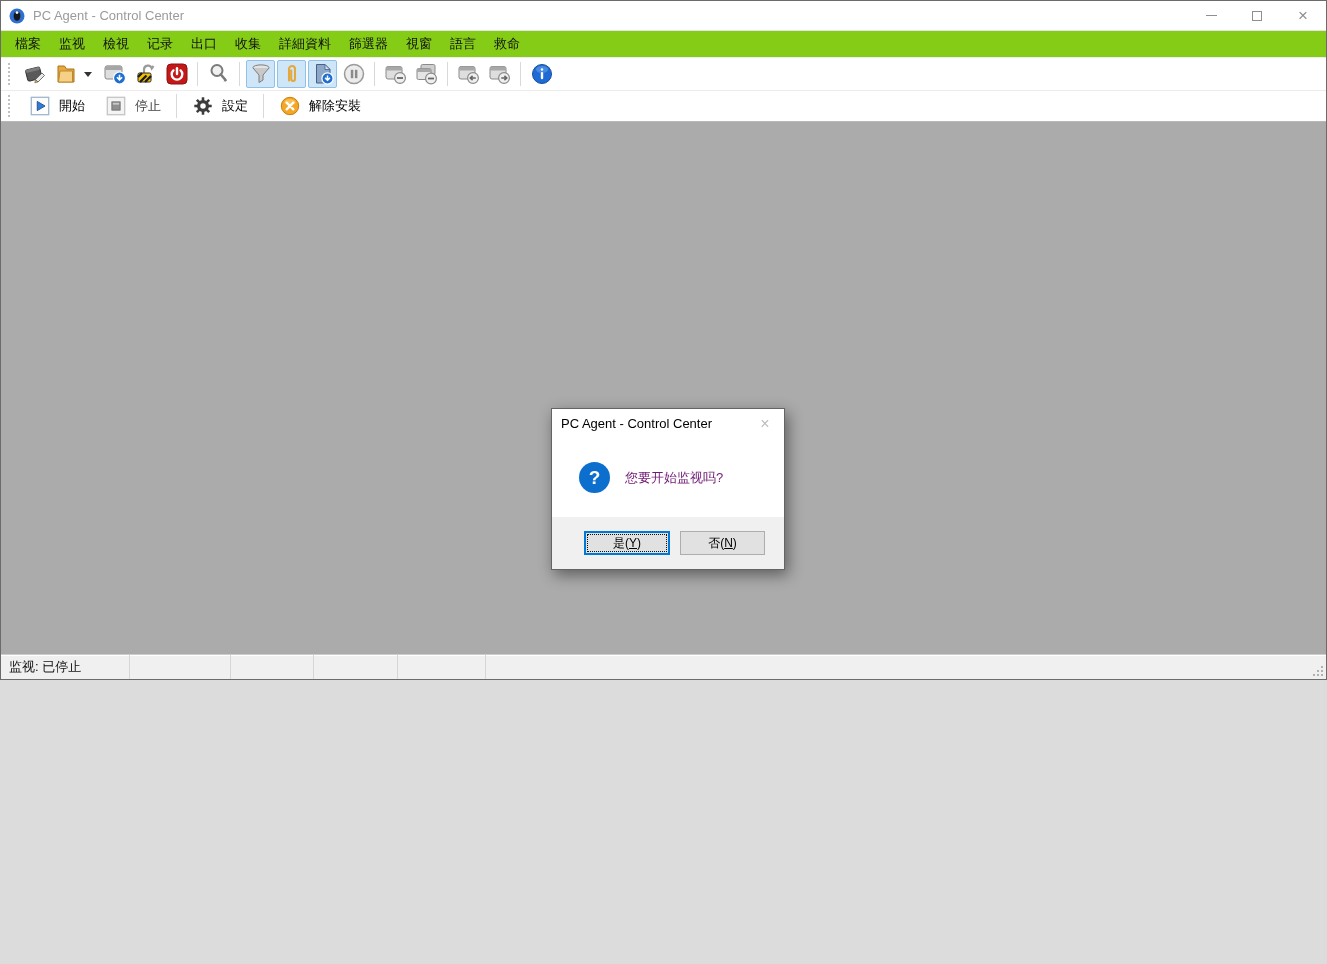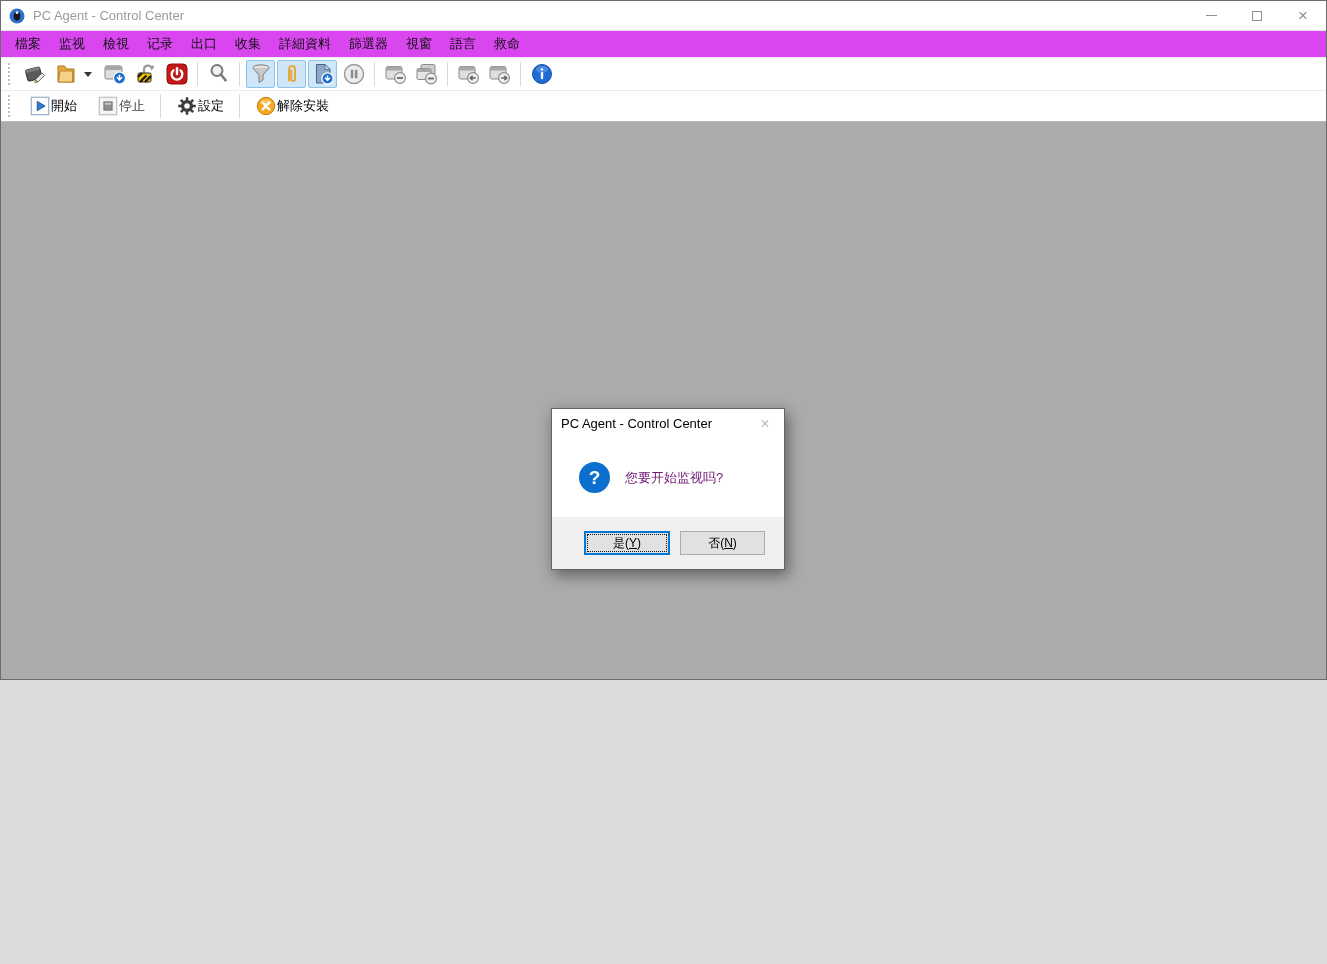--- a/index.html
+++ b/index.html
@@ -29,21 +29,21 @@
   .win-btn { width:46px; height:100%; display:flex; align-items:center; justify-content:center; }
   .min-glyph { width:11px; height:1px; background:#8f8f8f; }
   .max-glyph { width:10px; height:10px; border:1px solid #8f8f8f; }
   .close-glyph { color:#8f8f8f; font-size:17px; line-height:1; }
 
   
   .menubar {
     height:27px; flex:0 0 auto;
     display:flex; align-items:center;
     padding-left:5px;
-    background:#d946ef;
+    background:#84cc16;
     border-bottom:1px solid #ececec;
   }
   .menu-item { font-size:13px; color:#111; padding:4px 9px; white-space:nowrap; }
 
   
   .toolbar {
     display:flex; align-items:center;
     background:#fff; padding-left:4px; flex:0 0 auto;
   }
   .toolbar-main { height:33px; border-bottom:1px solid #ececec; }
@@ -52,21 +52,21 @@
   .tool-btn {
     width:29px; height:28px; display:flex; align-items:center; justify-content:center;
     border:1px solid transparent; border-radius:2px; margin:0 1px;
   }
   .tool-btn.active { background:#cfe6f8; border-color:#8fc2e8; }
   .tool-sep { width:1px; height:24px; background:#d9d9d9; margin:0 5px; }
   .dd-btn { width:14px; height:28px; display:flex; align-items:center; justify-content:center; margin-right:4px; }
   .chevron-down { width:0; height:0; border-left:4px solid transparent; border-right:4px solid transparent; border-top:5px solid #333; }
 
   .action-btn {
-    display:flex; align-items:center; gap:0;
+    display:flex; align-items:center; gap:8px;
     height:26px; padding:0 9px; margin:8px 1px;
     font-size:13px; color:#000; border-radius:2px;
   }
   .action-btn.disabled { color:#404040; }
 
   
   .client { flex:1; background:#ababab; position:relative; }
 
   
   .statusbar {
@@ -368,14 +368,34 @@
           <span>)</span>
       </button>
       <button class="btn btn-no">
         <span>否(</span>
           <span class="key-underline">N</span>
           <span>)</span>
       </button>
     </div>
   </div>
 
+  <div class="statusbar">
+    <div class="sb-panel sb-p1">
+      <span>监视: 已停止</span>
+    </div>
+    <div class="sb-panel sb-p2"></div>
+    <div class="sb-panel sb-p3"></div>
+    <div class="sb-panel sb-p4"></div>
+    <div class="sb-panel sb-p5"></div>
+    <div class="sb-panel sb-fill"></div>
+    <div class="sb-grip">
+      <svg width="12" height="12" viewBox="0 0 12 12">
+        <rect x="9" y="9" width="2" height="2" fill="#b0b0b0"></rect>
+        <rect x="9" y="5" width="2" height="2" fill="#b0b0b0"></rect>
+        <rect x="5" y="9" width="2" height="2" fill="#b0b0b0"></rect>
+        <rect x="9" y="1" width="2" height="2" fill="#b0b0b0"></rect>
+        <rect x="5" y="5" width="2" height="2" fill="#b0b0b0"></rect>
+        <rect x="1" y="9" width="2" height="2" fill="#b0b0b0"></rect>
+      </svg>
+    </div>
+  </div>
 
 </div>
 
 </body></html>

